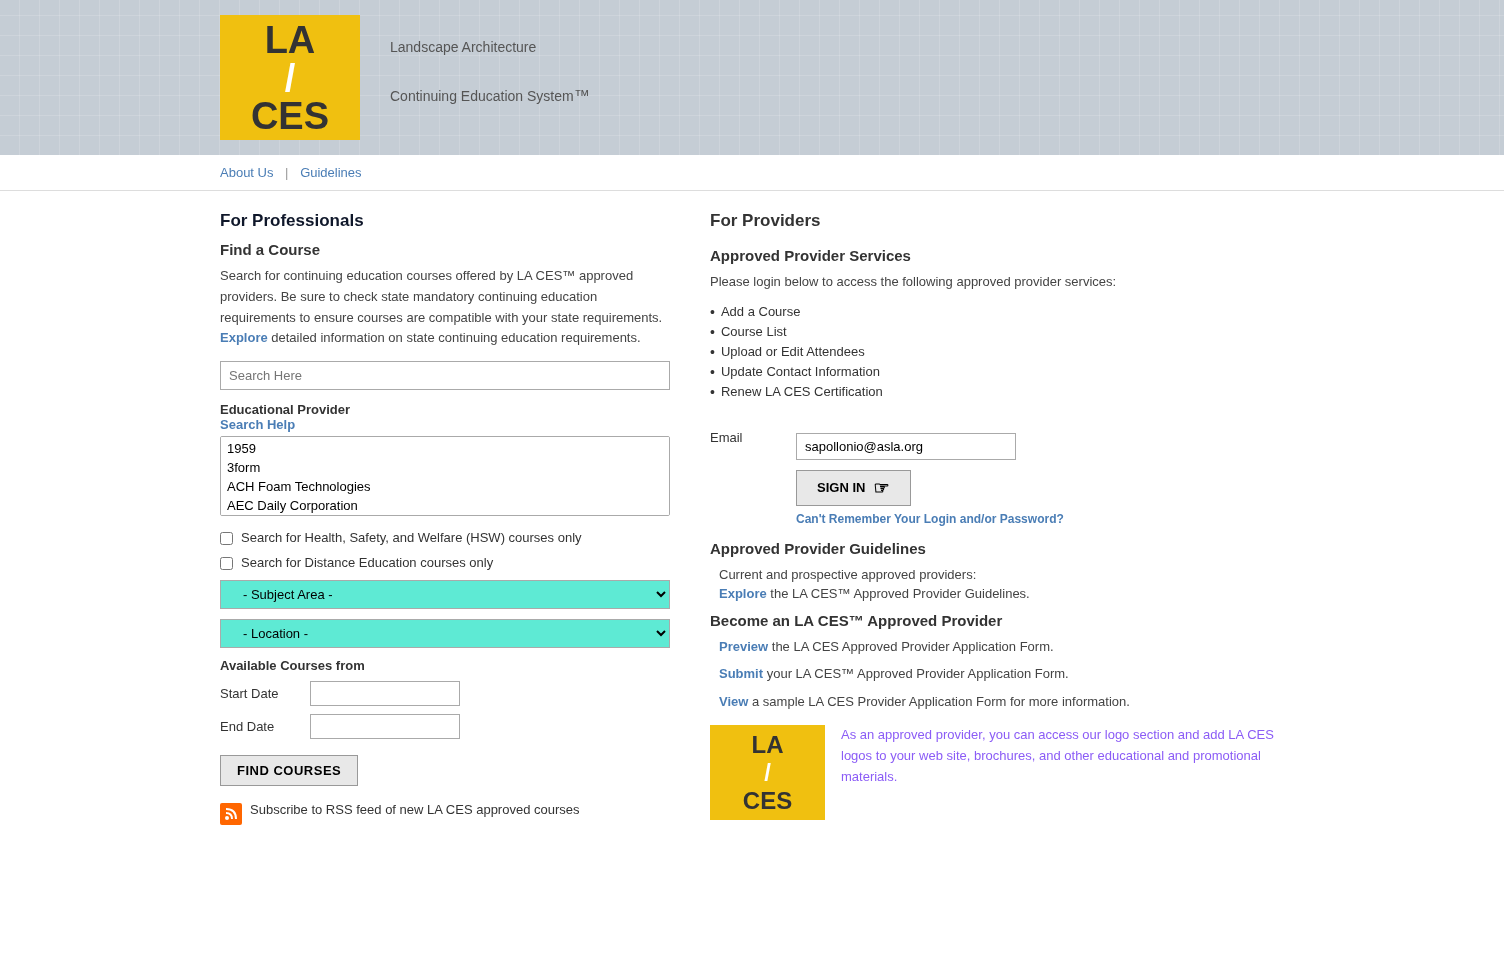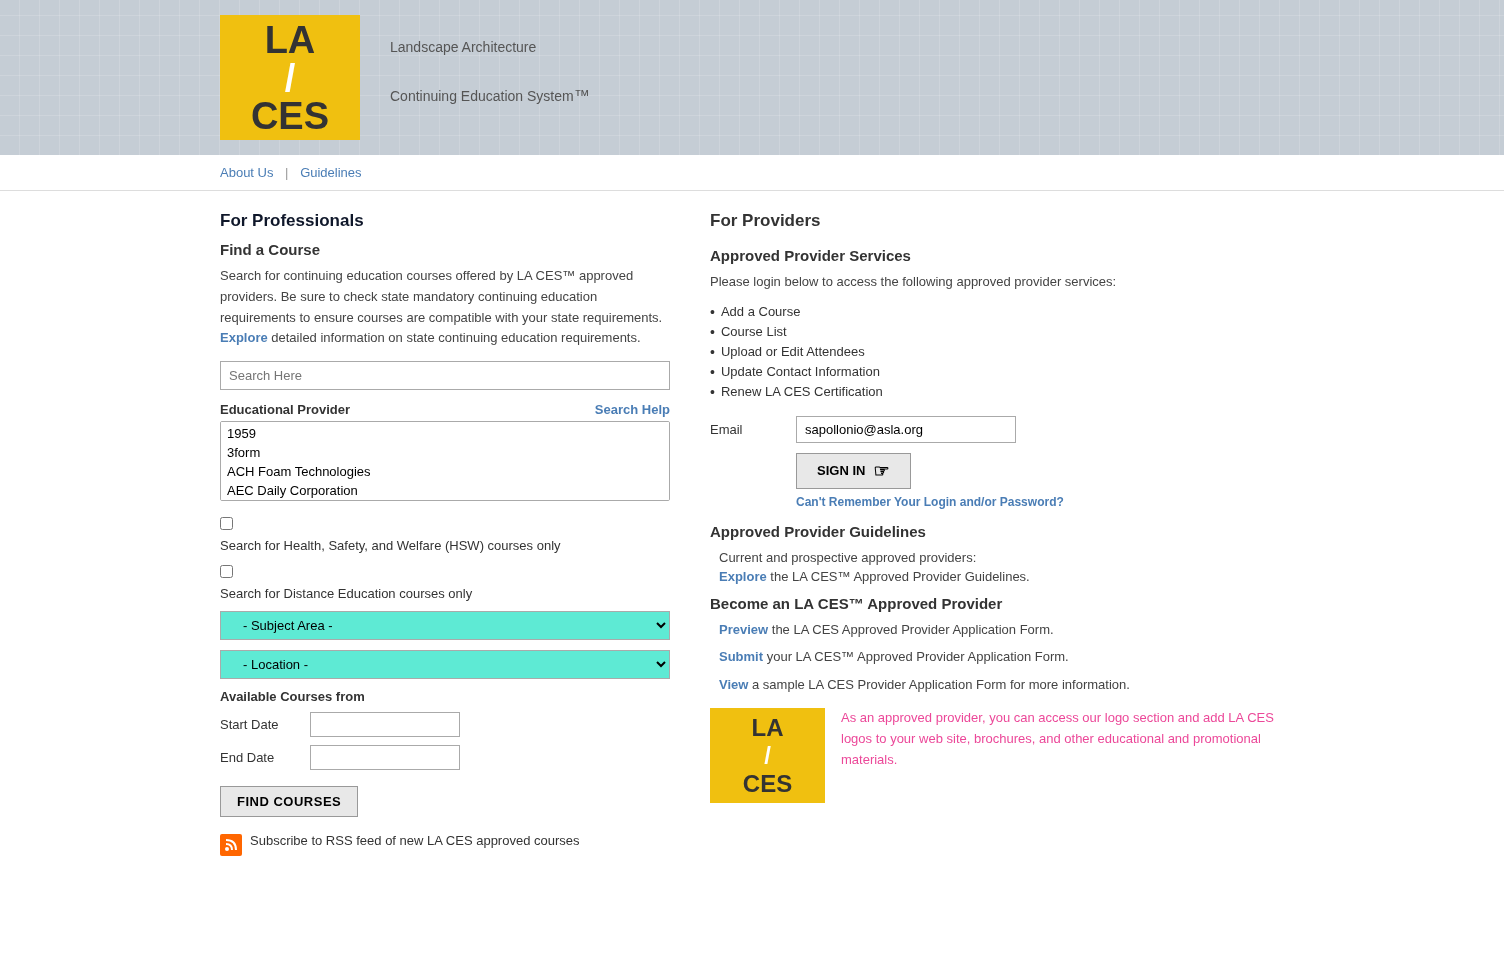--- a/index.html
+++ b/index.html
@@ -123,22 +123,23 @@
       padding: 6px 8px;
       border: 1px solid #aaa;
       font-size: 13px;
       margin-bottom: 12px;
       color: #999;
     }
 
     .provider-row {
       display: flex;
       justify-content: space-between;
-      align-items: center;
+      align-items: flex-start;
       margin-bottom: 4px;
+      flex-direction: column;
     }
     .provider-label {
       font-size: 13px;
       font-weight: bold;
       color: #333;
     }
     .search-help-link {
       color: #4a7db5;
       text-decoration: none;
       font-weight: bold;
@@ -156,21 +157,20 @@
     }
     .provider-select option {
       padding: 2px 4px;
     }
 
     .checkbox-row {
       display: flex;
       align-items: flex-start;
       margin-bottom: 10px;
       gap: 8px;
-      flex-direction: column;
     }
     .checkbox-row input[type="checkbox"] {
       margin-top: 2px;
       flex-shrink: 0;
     }
     .checkbox-label {
       font-size: 13px;
       color: #333;
     }
 
@@ -292,20 +292,21 @@
     .form-label {
       font-size: 13px;
       color: #333;
       width: 70px;
     }
     .form-input {
       padding: 5px 8px;
       border: 1px solid #aaa;
       font-size: 13px;
       width: 220px;
+      margin-top: 17px;
     }
     .password-input {
       padding: 5px 8px;
       border: 1px solid #aaa;
       font-size: 13px;
       width: 220px;
       letter-spacing: 2px;
     }
 
     .signin-btn {
@@ -380,21 +381,21 @@
       flex-shrink: 0;
     }
     .promo-logo-text {
       font-size: 24px;
       font-weight: bold;
       color: #333;
       text-align: center;
     }
     .promo-text {
       font-size: 13px;
-      color: #ec4899;
+      color: #8b5cf6;
       line-height: 1.6;
     }
   </style>
 </head>
 <body>
 
 <div class="header">
   <div class="header-bg"></div>
   <div class="header-content">
     <div class="logo-box">

